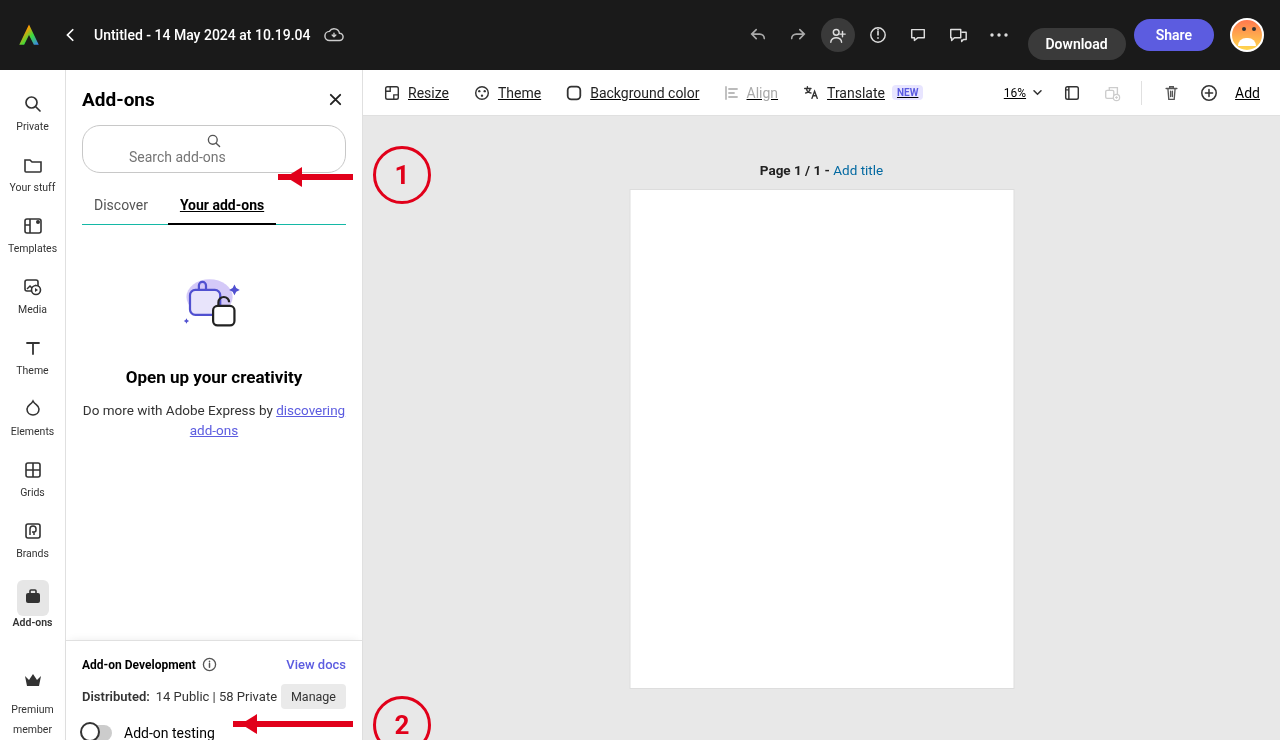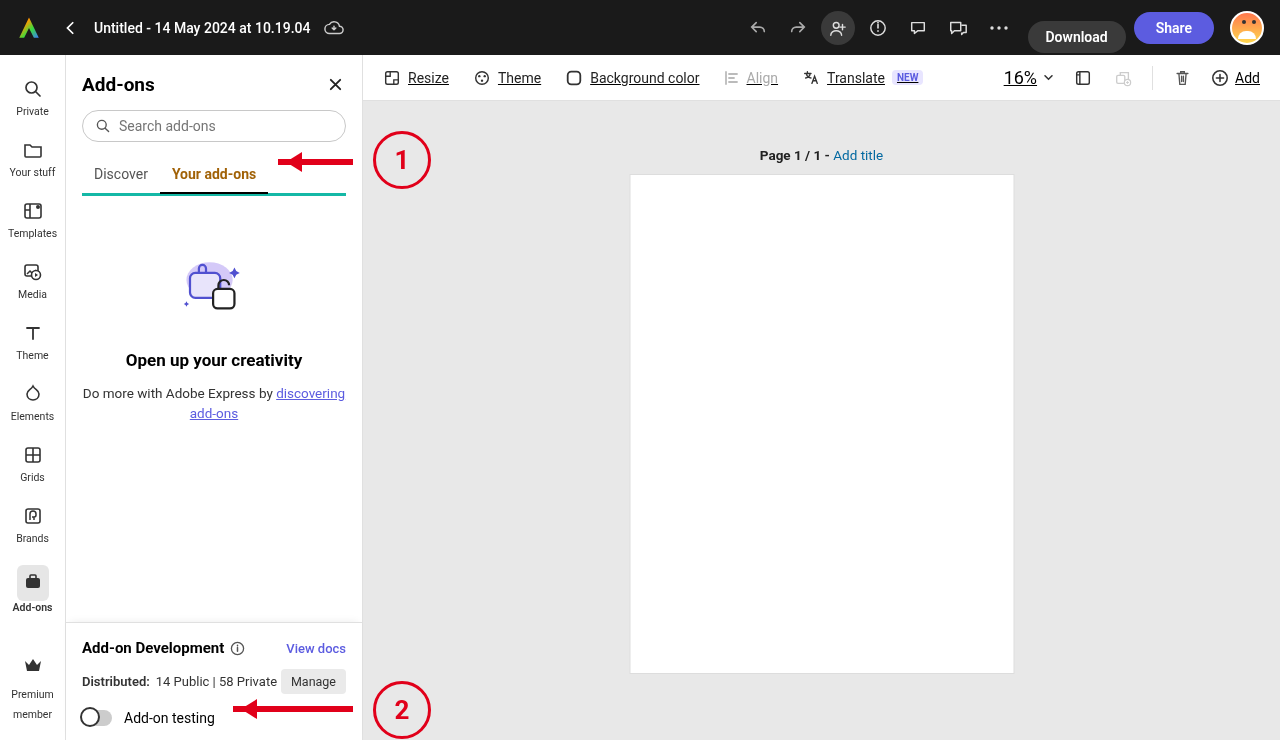--- a/index.html
+++ b/index.html
@@ -1,17 +1,17 @@
 <!DOCTYPE html>
 <html><head>
 <meta charset="utf-8">
 <style>
 * { box-sizing: border-box; margin: 0; padding: 0; font-family: -apple-system, BlinkMacSystemFont, "Segoe UI", Roboto, sans-serif; }
 body { width: 1280px; height: 740px; overflow: hidden; background: #fff; }
-.topbar { height: 55px; background: #1a1a1a; display: flex; align-items: center; padding: 0 16px; color: #fff; }
+.topbar { height: 70px; background: #1a1a1a; display: flex; align-items: center; padding: 0 16px; color: #fff; }
 .topbar .logo { width: 26px; height: 26px; margin-right: 18px; }
 .topbar .back { width: 22px; height: 22px; display:flex;align-items:center;justify-content:center; margin-right: 12px; cursor:pointer;}
 .topbar .title { font-size: 14px; font-weight: 500; white-space: nowrap; }
 .topbar .cloud { margin-left: 14px; width:20px;height:20px;display:flex;align-items:center;justify-content:center;}
 .topbar .spacer { flex: 1; }
 .topbar .icon-btn { width: 34px; height: 34px; display:flex;align-items:center;justify-content:center; border-radius: 50%; margin: 0 3px; cursor:pointer;}
 .topbar .icon-btn.bg { background: #3a3a3a; }
 .topbar .dots { width: 30px; display:flex;align-items:center;justify-content:center; margin: 0 6px;cursor:pointer;}
 .topbar .btn-dl { background: #3a3a3a; color: #fff; padding: 8px 18px; border-radius: 18px; font-size: 14px; font-weight: 600; margin: 18px 4px 0 8px; cursor:pointer;}
 .topbar .btn-share { background: #5c5ce0; color:#fff; padding: 8px 22px; border-radius: 18px; font-size:14px; font-weight:600; margin: 0 6px 0 4px;cursor:pointer;}
@@ -22,53 +22,53 @@
 .rail { width: 66px; background:#fff; border-right:1px solid #e0e0e0; display:flex; flex-direction:column; align-items:center; padding-top:14px;}
 .rail .item { width:100%; display:flex;flex-direction:column;align-items:center; padding: 8px 0 12px; font-size:10.5px; color:#333; cursor:pointer;}
 .rail .item .ico { width:24px;height:24px;display:flex;align-items:center;justify-content:center; margin-bottom:4px;}
 .rail .item.active .ico-wrap{ background:#e6e6e6; border-radius:6px; padding:4px;}
 .rail .item.active { font-weight:600;}
 .rail .item.premium { margin-top:auto; padding-bottom:18px; text-align:center; line-height:1.2;gap:8px;}
 .panel { width: 297px; background:#fff; border-right:1px solid #e0e0e0; display:flex; flex-direction:column; padding: 18px 16px 0;}
 .panel .header { display:flex; align-items:center; justify-content:space-between; margin-bottom:14px;}
 .panel .header .title { font-size:19px; font-weight:700; }
 .panel .header .close { width:22px;height:22px;cursor:pointer;display:flex;align-items:center;justify-content:center;}
-.panel .search { display:flex; align-items:center; border:1px solid #c8c8c8; border-radius:18px; padding:7px 12px; margin-bottom:16px;}
+.panel .search { display:flex; align-items:center; border:1px solid #c8c8c8; border-radius:18px; padding:7px 12px; margin-bottom:16px;flex-direction:column;}
 .panel .search input { border:none; outline:none; font-size:14px; flex:1; margin-left:8px; background:transparent;}
-.panel .tabs { display:flex; gap:0; border-bottom:3px solid #14b8a6; margin-bottom:36px;}
+.panel .tabs { display:flex; gap:8px; border-bottom:1px solid #14b8a6; margin-bottom:24px;}
 .panel .tab { padding: 8px 12px 10px; font-size:14px; color:#555; cursor:pointer;}
-.panel .tab.active { color:#a16207; font-weight:700; border-bottom:2px solid #000; margin-bottom:-1px;}
+.panel .tab.active { color:#000000; font-weight:700; border-bottom:2px solid #000; margin-bottom:-1px;text-decoration:underline;}
 .panel .empty { display:flex; flex-direction:column; align-items:center; text-align:center; }
 .panel .empty .illus { width:80px; height:80px; margin:16px 0 22px;}
 .panel .empty h3 { font-size:17px; font-weight:700; margin-bottom:13px;}
 .panel .empty p { font-size:13.5px; color:#333; line-height:1.5;}
 .panel .empty a { color:#5c5ce0; text-decoration:underline;}
 .panel .flex-grow { flex:1; }
 .panel .dev { border-top:1px solid #e0e0e0; padding:16px 0 14px; margin: 0 -16px; padding-left:16px; padding-right:16px; box-shadow: 0 -4px 8px -4px rgba(0,0,0,0.08);}
 .panel .dev .row1 { display:flex; align-items:center; justify-content:space-between; margin-bottom:12px;}
-.panel .dev .row1 .lbl { font-size:15px; font-weight:700; display:flex; align-items:center; gap:6px;}
+.panel .dev .row1 .lbl { font-size:12px; font-weight:700; display:flex; align-items:center; gap:6px;}
 .panel .dev .row1 .link { font-size:13px; color:#5c5ce0; font-weight:500; cursor:pointer;}
 .panel .dev .row2 { display:flex; align-items:center; font-size:13px; color:#333; margin-bottom:16px;}
 .panel .dev .row2 .dist-lbl { font-weight:600; margin-right:6px;}
 .panel .dev .row2 .manage { margin-left:auto; background:#eaeaea; border-radius:4px; padding:5px 10px; font-size:12.5px; cursor:pointer;}
 .panel .dev .row3 { display:flex; align-items:center; font-size:14px;}
 .panel .dev .toggle { width:30px; height:16px; background:#ccc; border-radius:10px; position:relative; margin-right:12px; cursor:pointer;}
 .panel .dev .toggle .knob { position:absolute; left:-2px; top:-3px; width:20px;height:20px; border-radius:50%; background:#fff; border:2px solid #333;}
 
 .canvas-area { flex:1; display:flex; flex-direction:column; background:#fff;text-decoration:underline;}
 .tools { height:46px; border-bottom:1px solid #e0e0e0; display:flex; align-items:center; padding: 0 20px; gap:24px; font-size:14px;}
 .tools .tool { display:flex; align-items:center; gap:7px; cursor:pointer; color:#222;}
 .tools .tool.disabled { color:#aaa; cursor:default;}
 .tools .badge { background:#e8e5ff; color:#5c5ce0; font-size:10px; font-weight:700; padding:2px 5px; border-radius:4px;}
 .tools .right { margin-left:auto; display:flex; align-items:center; gap:18px;}
-.tools .zoom { display:flex; align-items:center; gap:6px; font-size:18px; cursor:pointer;}
+.tools .zoom { display:flex; align-items:center; gap:6px; font-size:12px; cursor:pointer;}
 .tools .div { width:1px; height:24px; background:#e0e0e0;}
 .tools .icob { width:22px;height:22px;display:flex;align-items:center;justify-content:center;cursor:pointer;}
 .tools .icob.disabled{color:#bbb;}
-.tools .add { display:flex;align-items:center;gap:6px;cursor:pointer;}
+.tools .add { display:flex;align-items:center;gap:17px;cursor:pointer;}
 .canvas-bg { flex:1; background:#e8e8e8; position:relative;}
 .page-lbl { position:absolute; top:46px; left:50%; transform:translateX(-50%); font-size:13.5px; color:#222;}
 .page-lbl .hint{ color:#0369a1;}
 .page { position:absolute; top:74px; left:50%; transform:translateX(-50%); width:383px; height:498px; background:#fff; box-shadow:0 0 0 1px #ddd;}
 .callout { position:absolute; width:58px;height:58px;border:3px solid #e1001a;border-radius:50%;display:flex;align-items:center;justify-content:center;color:#e1001a;font-size:26px;font-weight:700;}
 .arrow { position:absolute; height:6px; background:#e1001a;}
 .arrow::after{content:'';position:absolute;left:-2px;top:-7px;border:10px solid transparent;border-right:16px solid #e1001a;}
 svg { display:block; }
 </style>
 </head>

